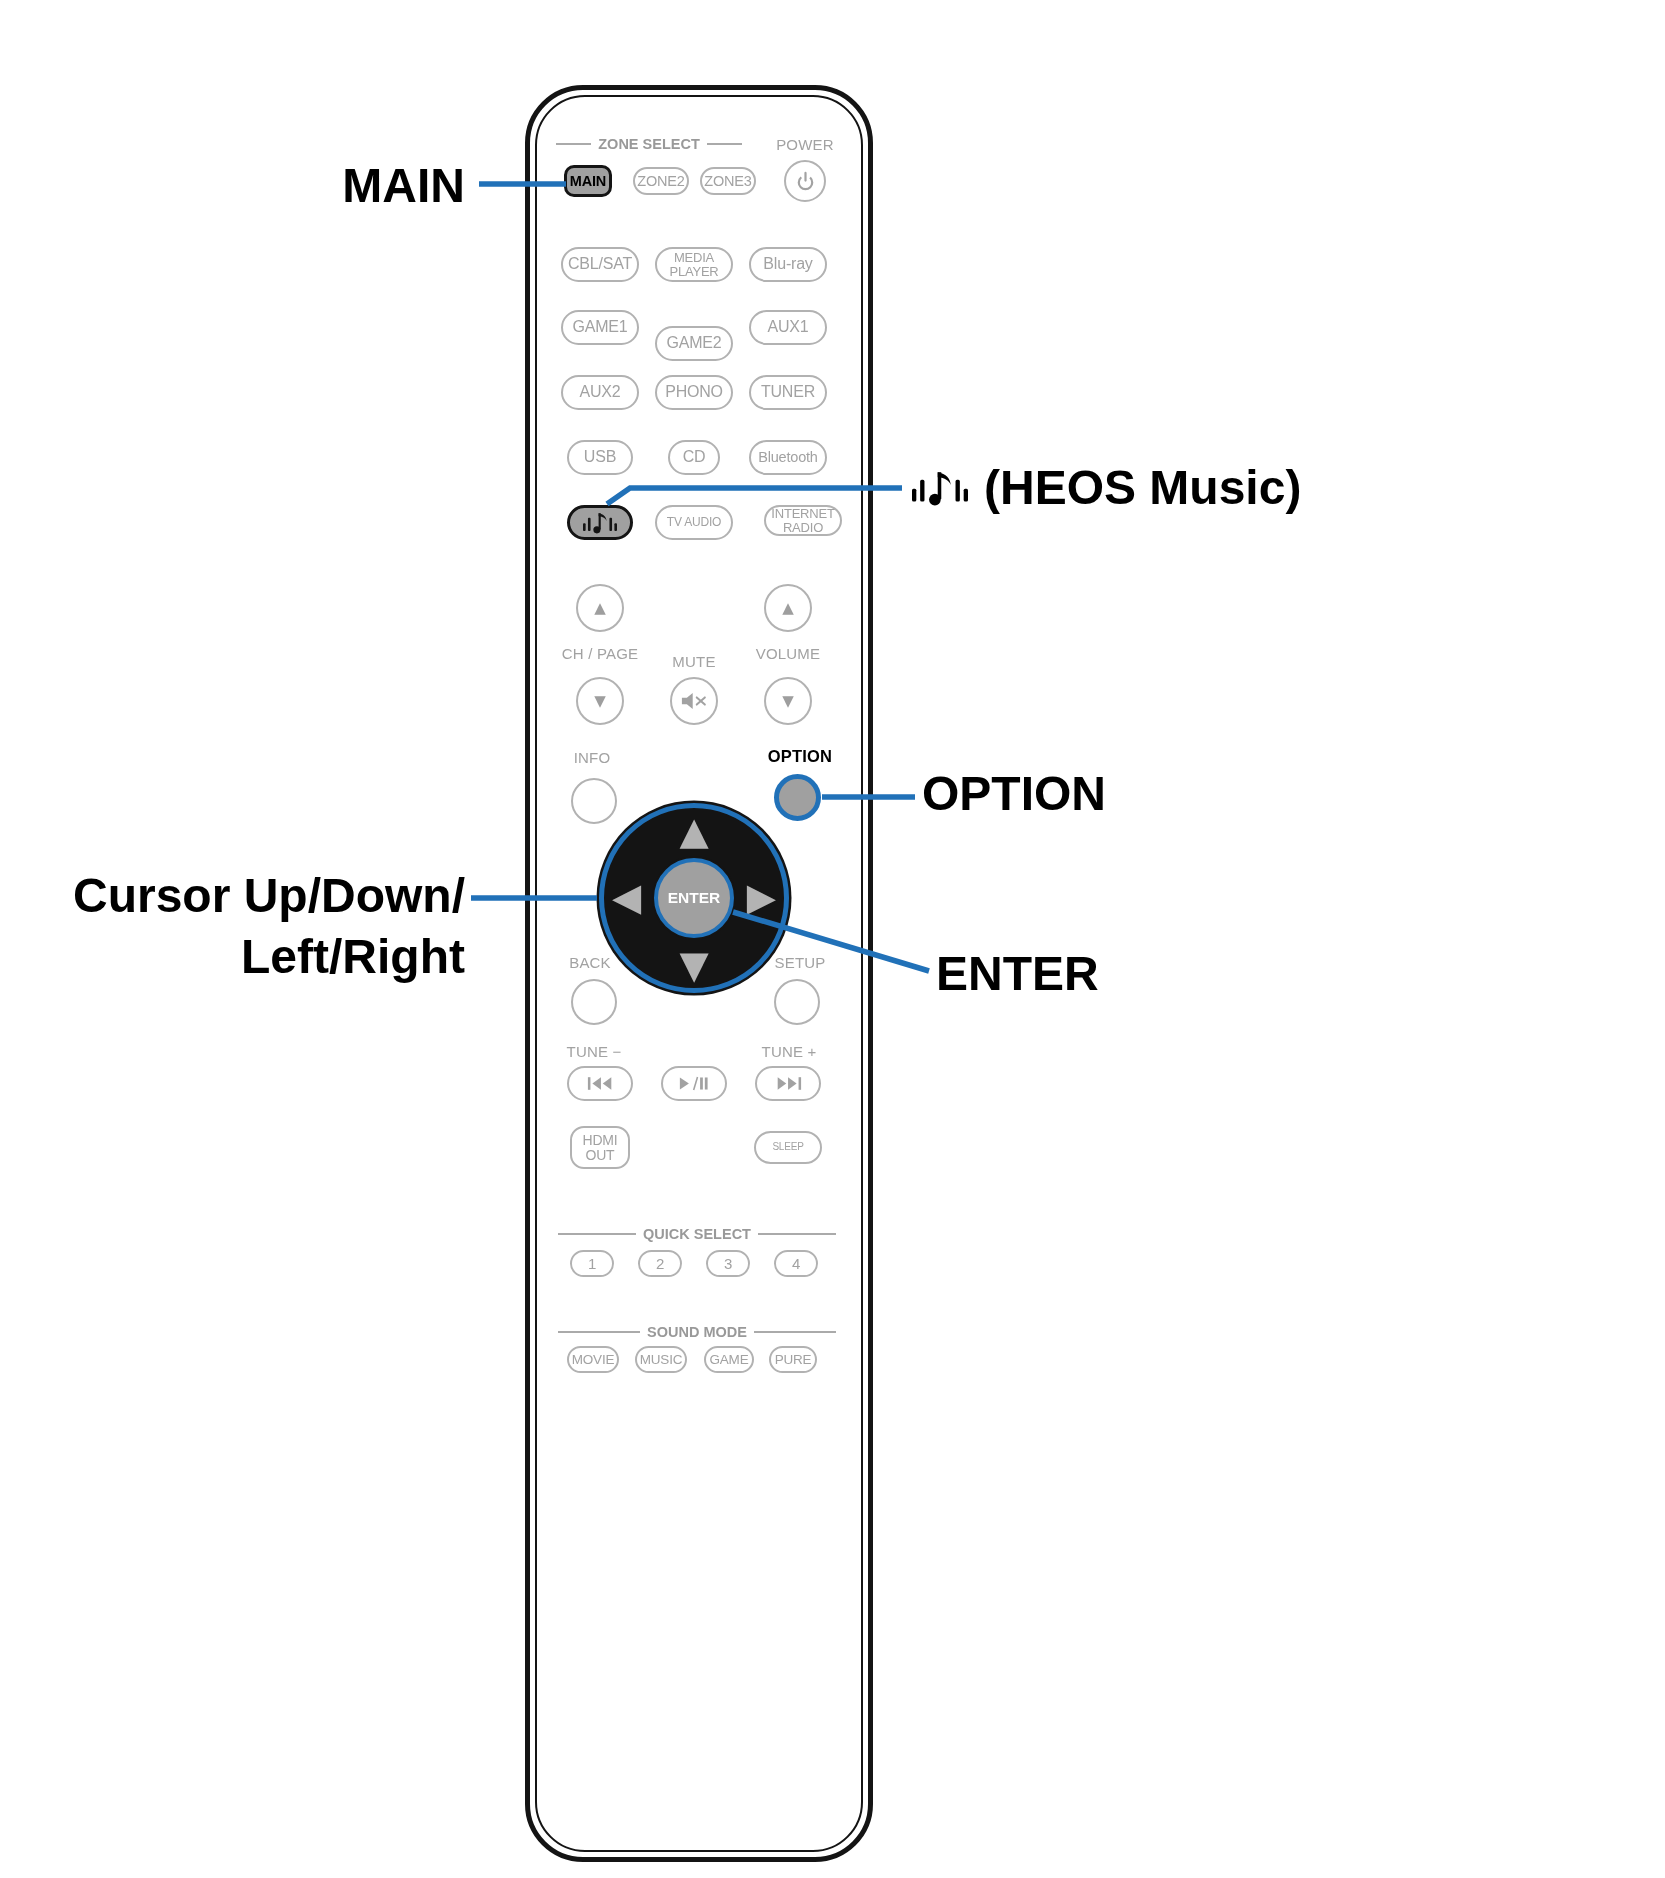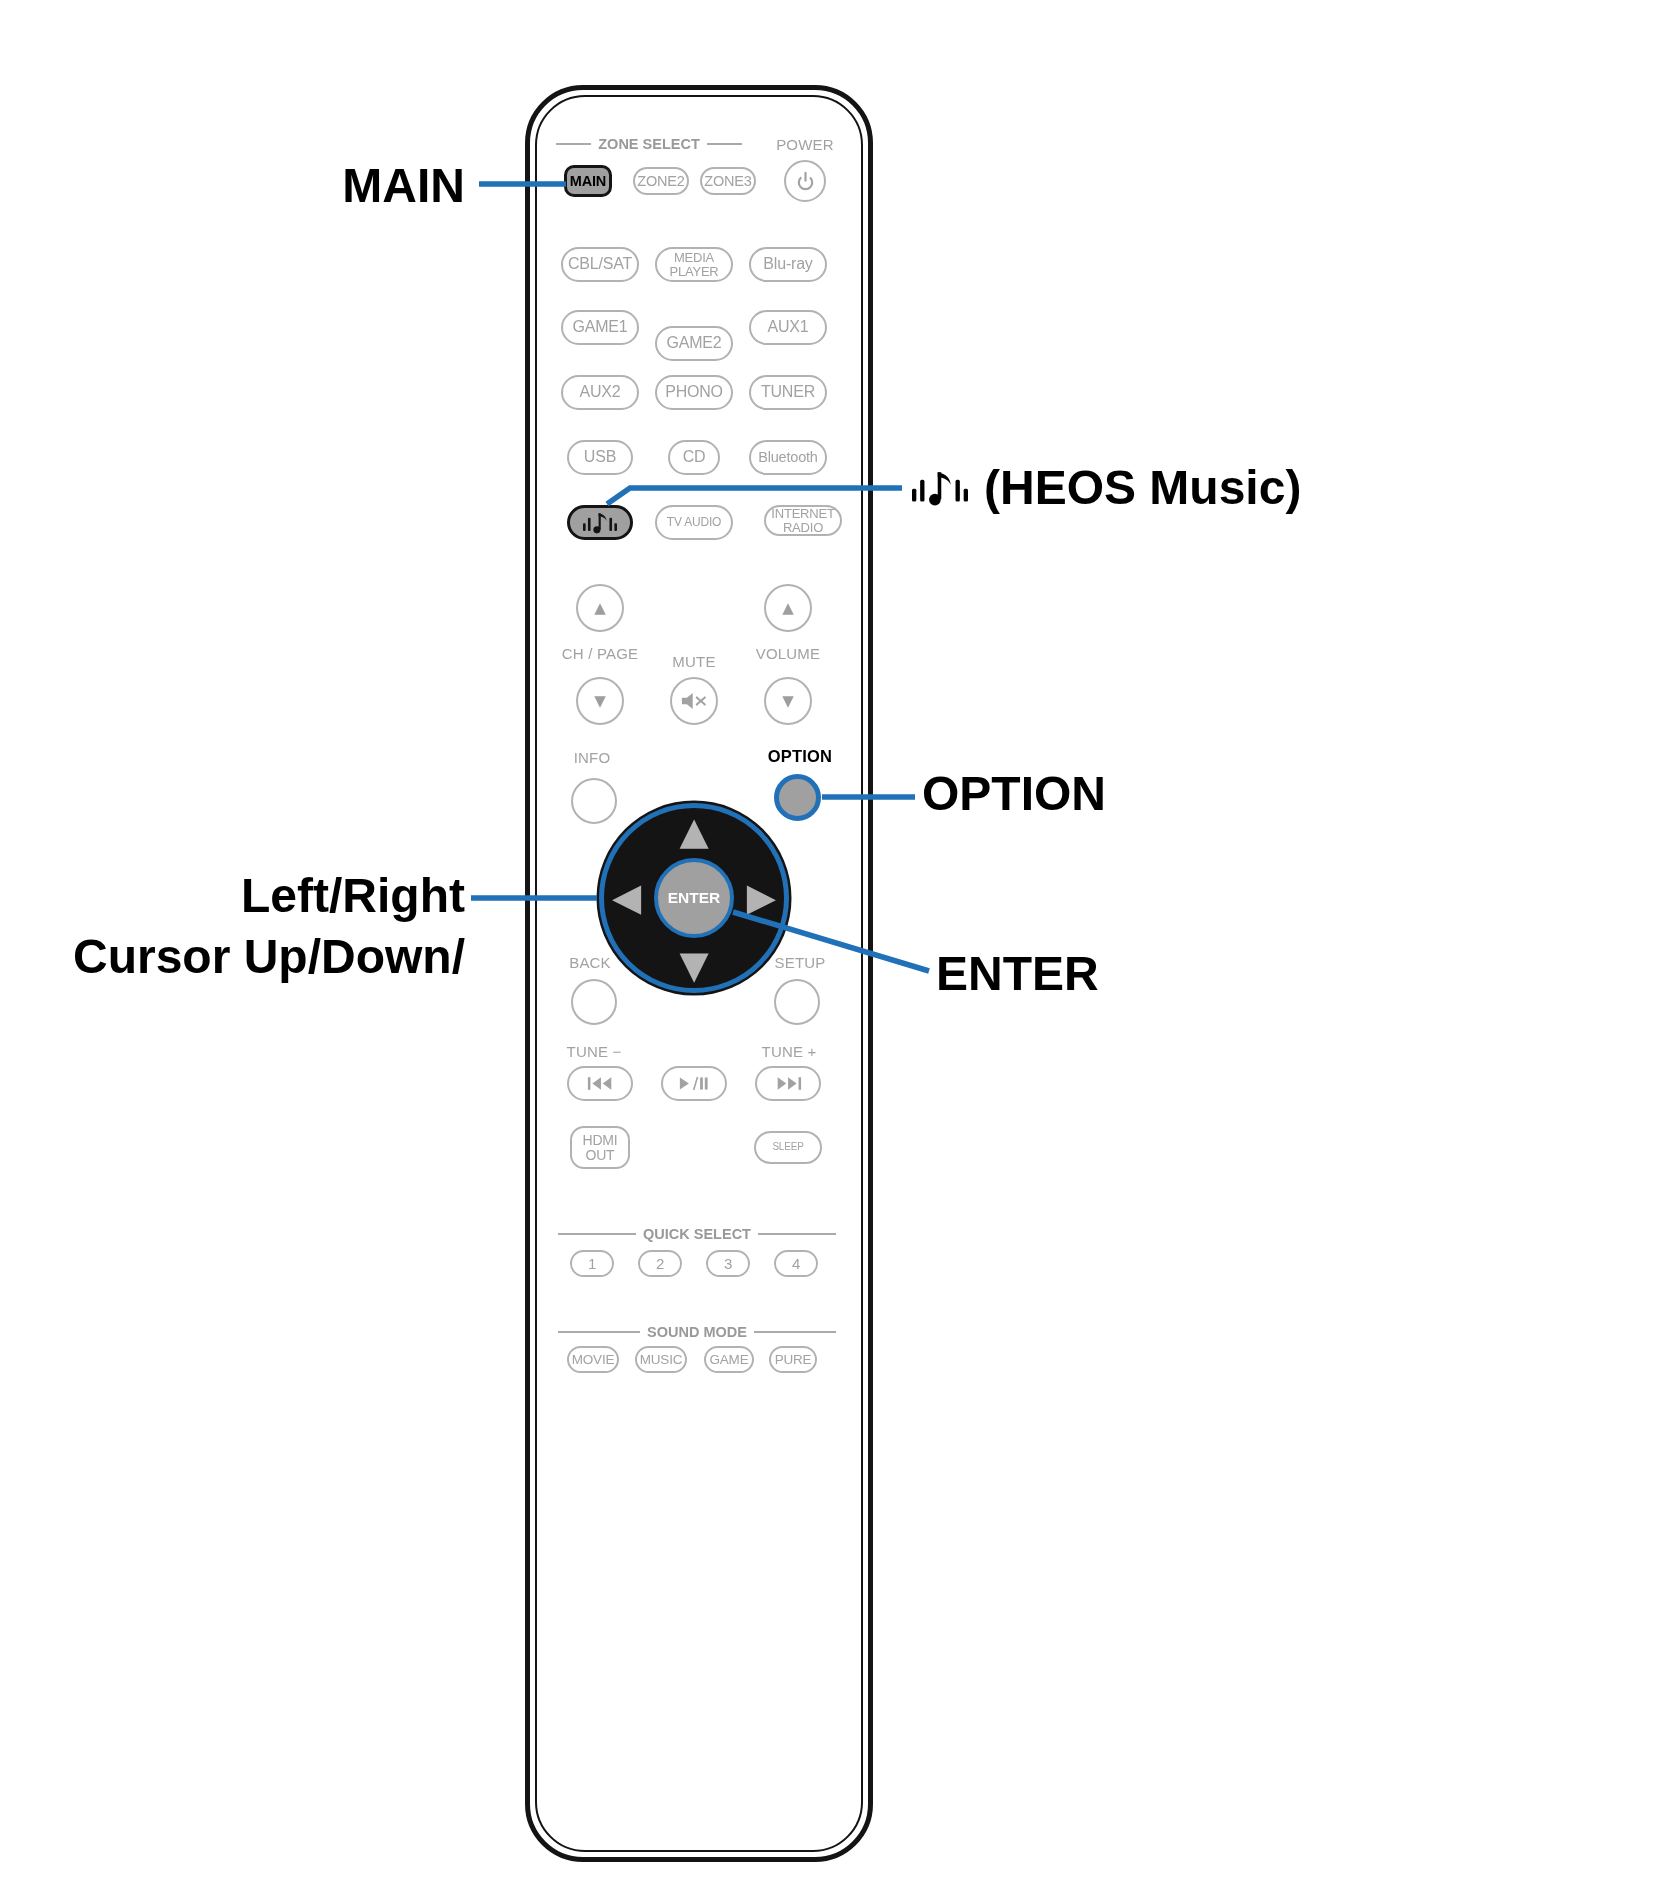--- a/index.html
+++ b/index.html
@@ -212,19 +212,19 @@
       <path d="M20.2 4 C27 5 30 9 30.5 14 C29 10.5 26 8.5 20.2 8 Z"></path>
       <rect x="34.2" y="10" width="3.4" height="17" rx="1.2"></rect>
       <rect x="40.6" y="17" width="3.4" height="10" rx="1.2"></rect>
     </svg>
     <span>(HEOS Music)</span>
   </div>
 
   <div class="callout" style="left:922px;top:766px;">OPTION</div>
 
   <div class="callout" style="left:15px;top:866px;width:450px;text-align:right;line-height:1.27;">
+    <div>Cursor Up/Down/</div>
     <div>Left/Right</div>
-    <div>Cursor Up/Down/</div>
   </div>
 
   <div class="callout" style="left:936px;top:946px;">ENTER</div>
 
 </div>
 
 </body></html>

